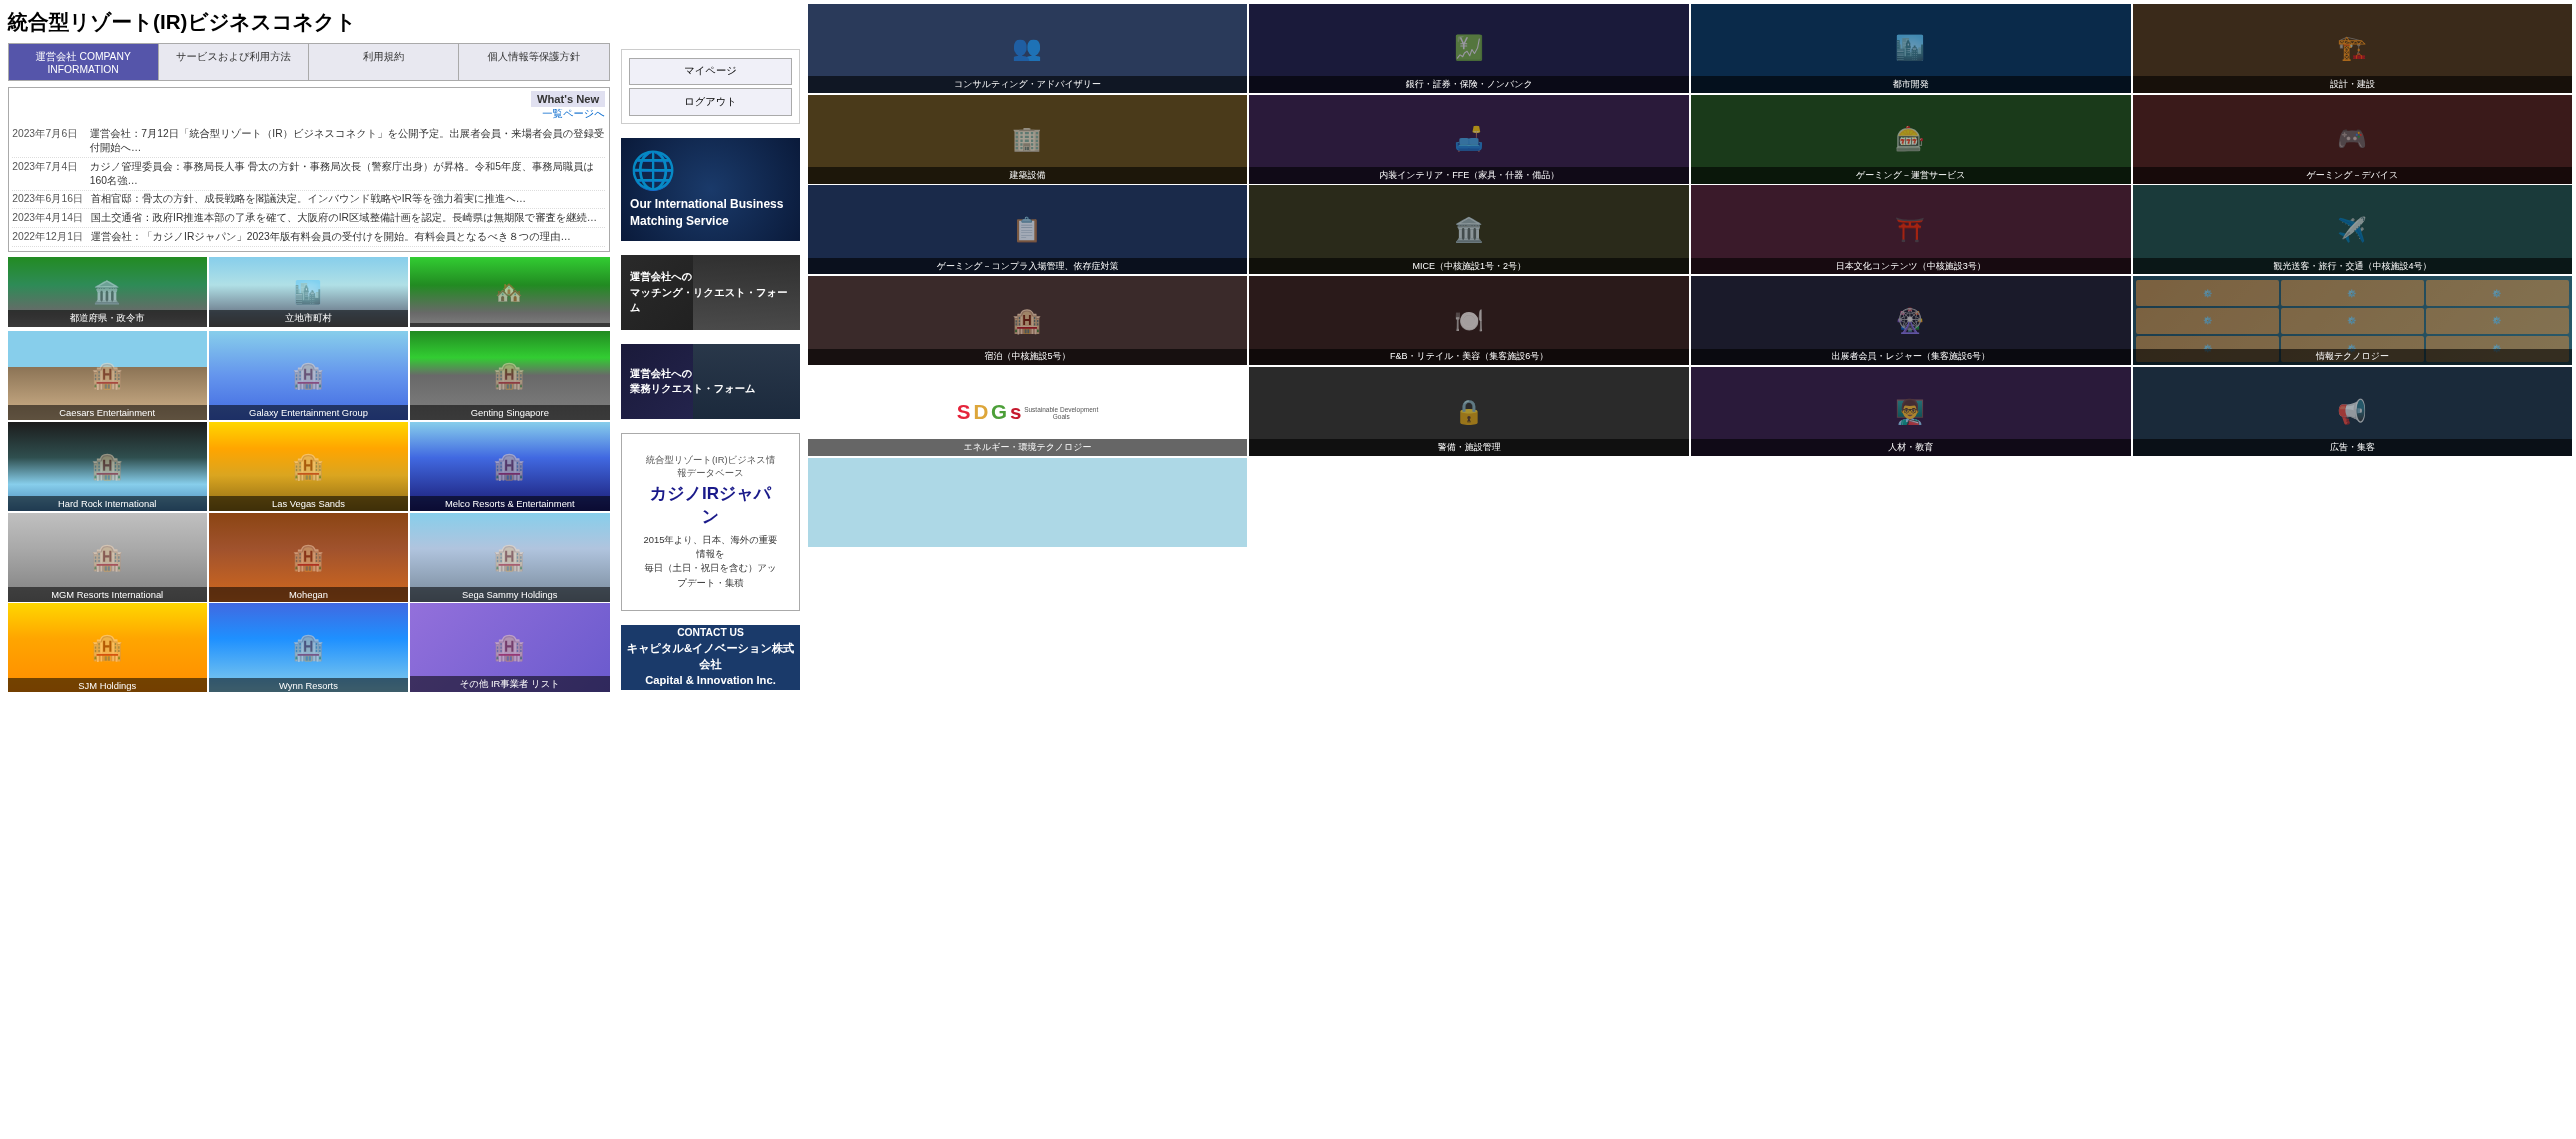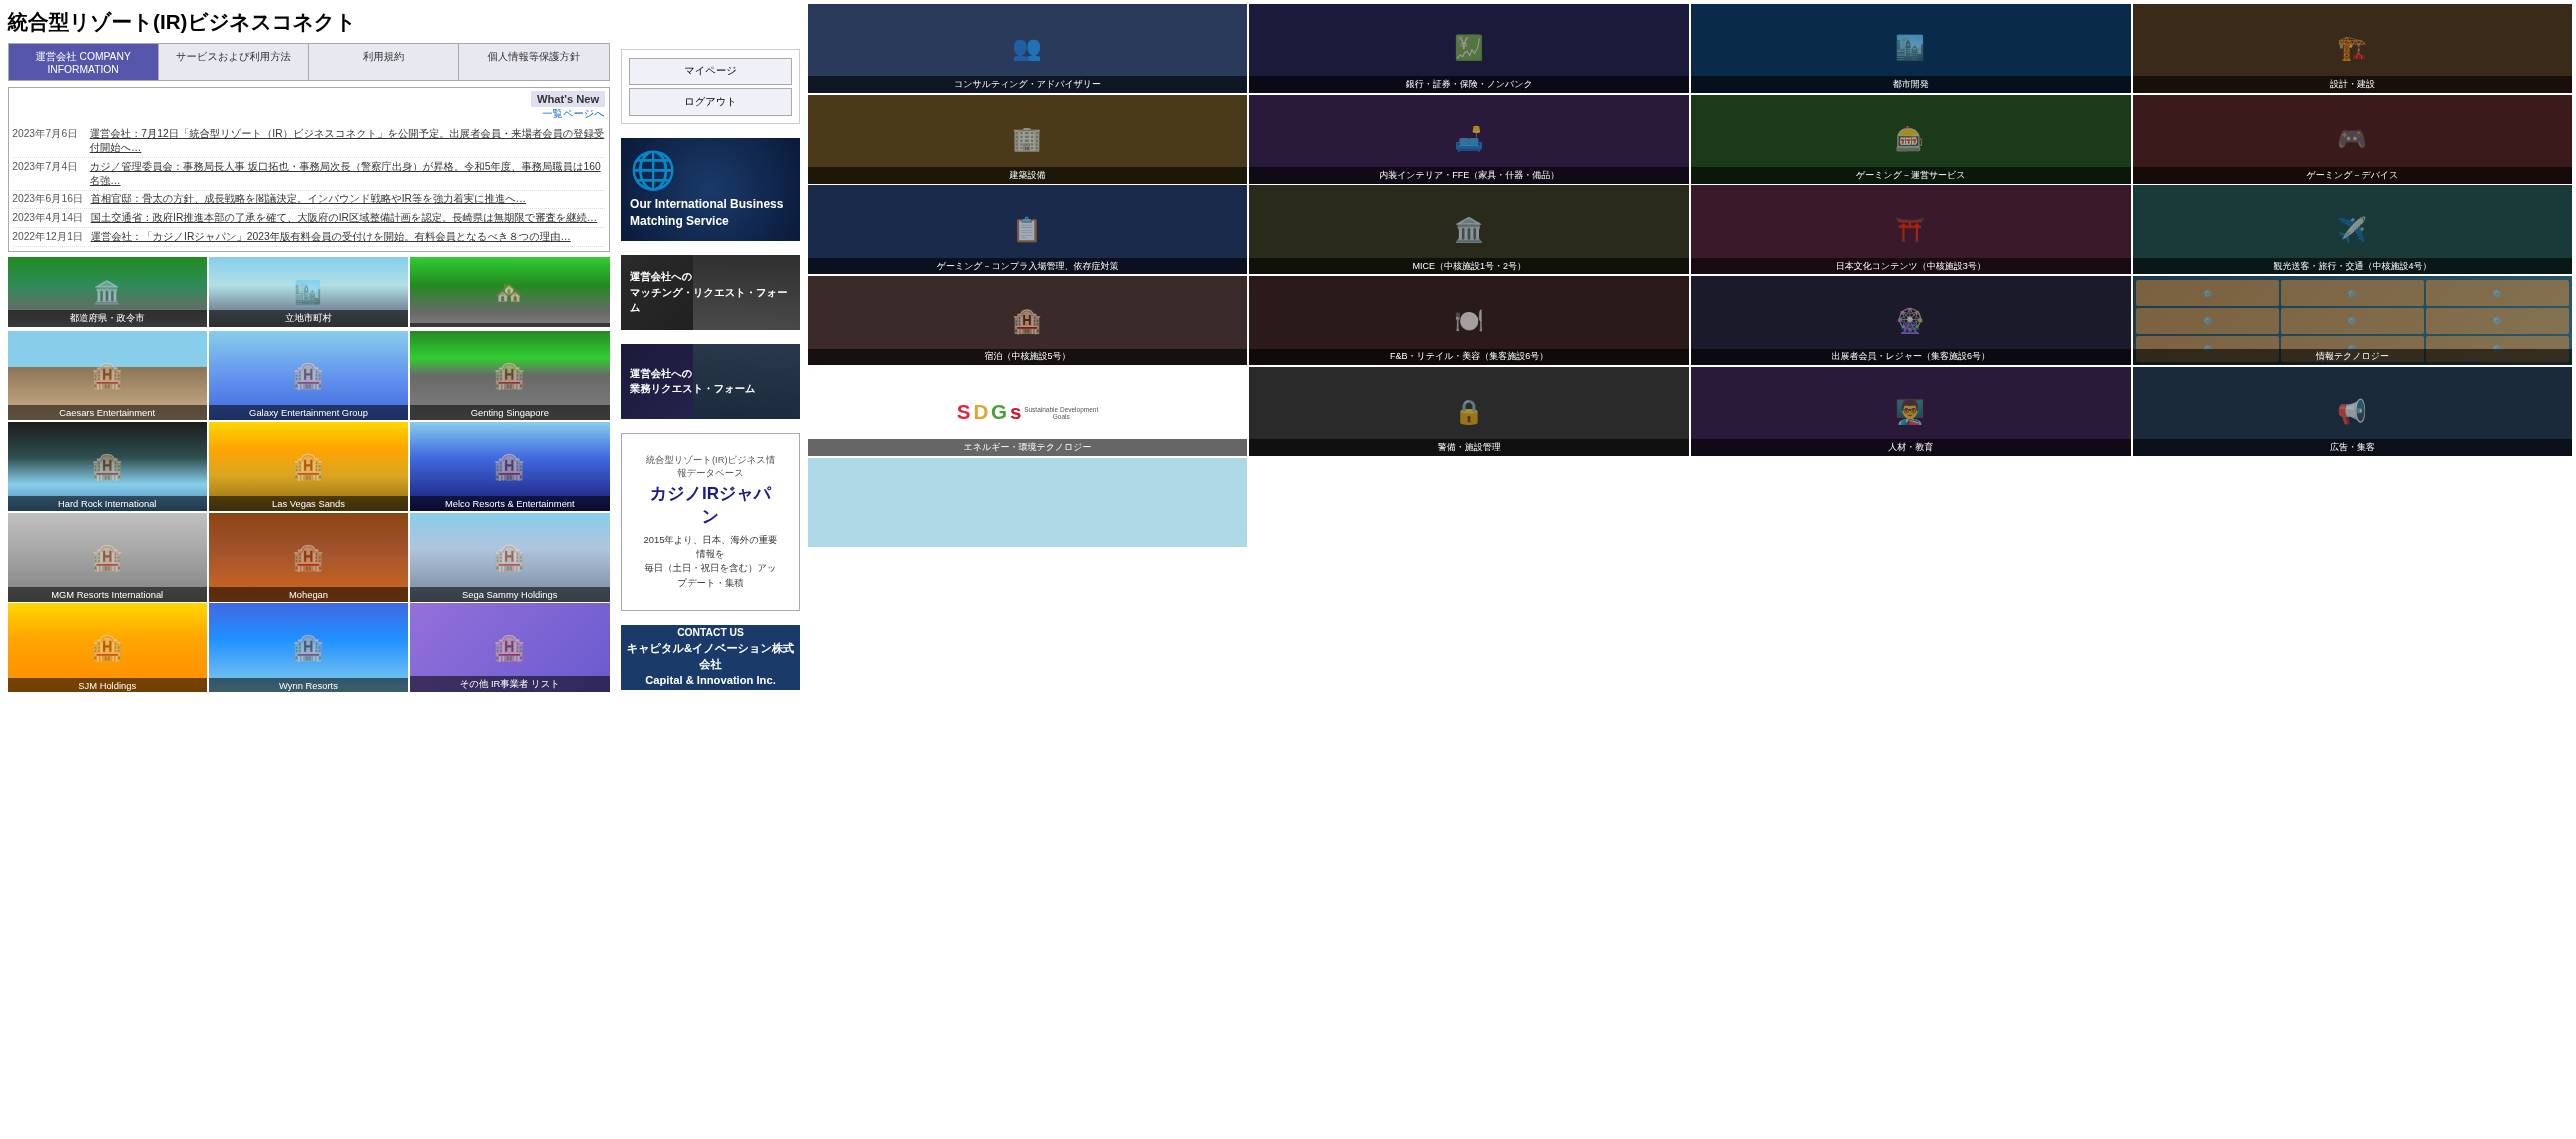--- a/index.html
+++ b/index.html
@@ -18,21 +18,21 @@
     .nav-item:last-child { border-right: none; }
     .nav-item.active { background: #5555aa; color: #fff; }
     
     
     .news-section { border: 0.9px solid #aaa; margin-bottom: 5.6px; padding: 3.7px; }
     .news-header { display: flex; justify-content: space-between; align-items: flex-end; margin-bottom: 3.7px; flex-direction: column; }
     .news-title { font-weight: bold; font-size: 11.2px; color: #333; background: #e0e0f0; padding: 1.9px 5.6px; }
     .news-link { font-size: 10.3px; color: #0066cc; text-decoration: none; }
     .news-item { display: flex; gap: 7.5px; font-size: 10.3px; padding: 1.9px 0; border-bottom: 0.9px dotted #ddd; }
     .news-date { color: #555; white-space: nowrap; min-width: 70px; }
-    .news-text { color: #333; text-decoration: underline; }
+    .news-text { color: #333; }
     
     
     .casino-grid { display: grid; grid-template-columns: repeat(3, 1fr); gap: 1.9px; margin-bottom: 3.7px; }
     .casino-card { position: relative; height: 89px; overflow: hidden; cursor: pointer; }
     .casino-card-bg { width: 100%; height: 100%; background-size: cover; background-position: center; }
     .casino-label { position: absolute; bottom: 0; left: 0; right: 0; background: rgba(0,0,0,0.55); color: #fff; font-size: 9.4px; padding: 1.9px 3.7px; text-align: center; }
     
     
     .location-grid { display: grid; grid-template-columns: repeat(3, 1fr); gap: 1.9px; margin-bottom: 3.7px; }
     .location-card { position: relative; height: 70px; overflow: hidden; cursor: pointer; }
@@ -111,21 +111,21 @@
         <span class="news-title">What's New</span>
         <a class="news-link" href="#">一覧ページへ</a>
       </div>
       <div id="news-list">
           <div class="news-item">
             <span class="news-date">2023年7月6日</span>
             <span class="news-text">運営会社：7月12日「統合型リゾート（IR）ビジネスコネクト」を公開予定。出展者会員・来場者会員の登録受付開始へ…</span>
           </div>
           <div class="news-item">
             <span class="news-date">2023年7月4日</span>
-            <span class="news-text">カジノ管理委員会：事務局長人事 坂口拓也・事務局次長（警察庁出身）が昇格。令和5年度、事務局職員は160名強…</span>
+            <span class="news-text">カジノ管理委員会：事務局長人事 骨太の方針・事務局次長（警察庁出身）が昇格。令和5年度、事務局職員は160名強…</span>
           </div>
           <div class="news-item">
             <span class="news-date">2023年6月16日</span>
             <span class="news-text">首相官邸：骨太の方針、成長戦略を閣議決定。インバウンド戦略やIR等を強力着実に推進へ…</span>
           </div>
           <div class="news-item">
             <span class="news-date">2023年4月14日</span>
             <span class="news-text">国土交通省：政府IR推進本部の了承を確て、大阪府のIR区域整備計画を認定。長崎県は無期限で審査を継続…</span>
           </div>
           <div class="news-item">

